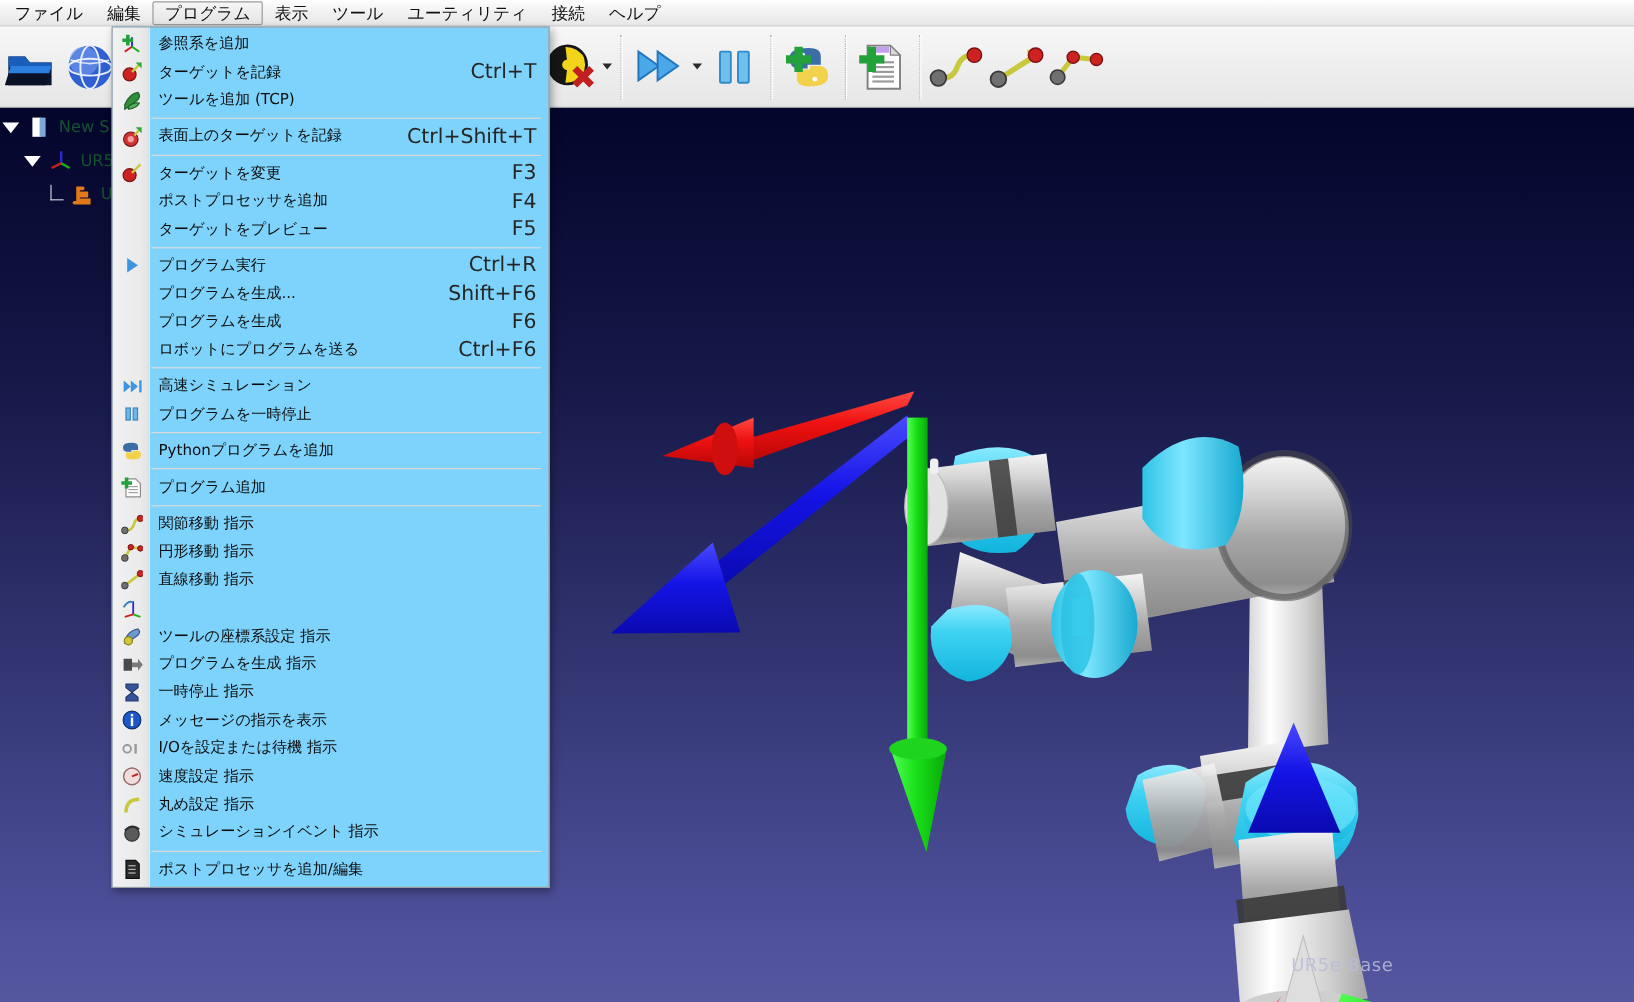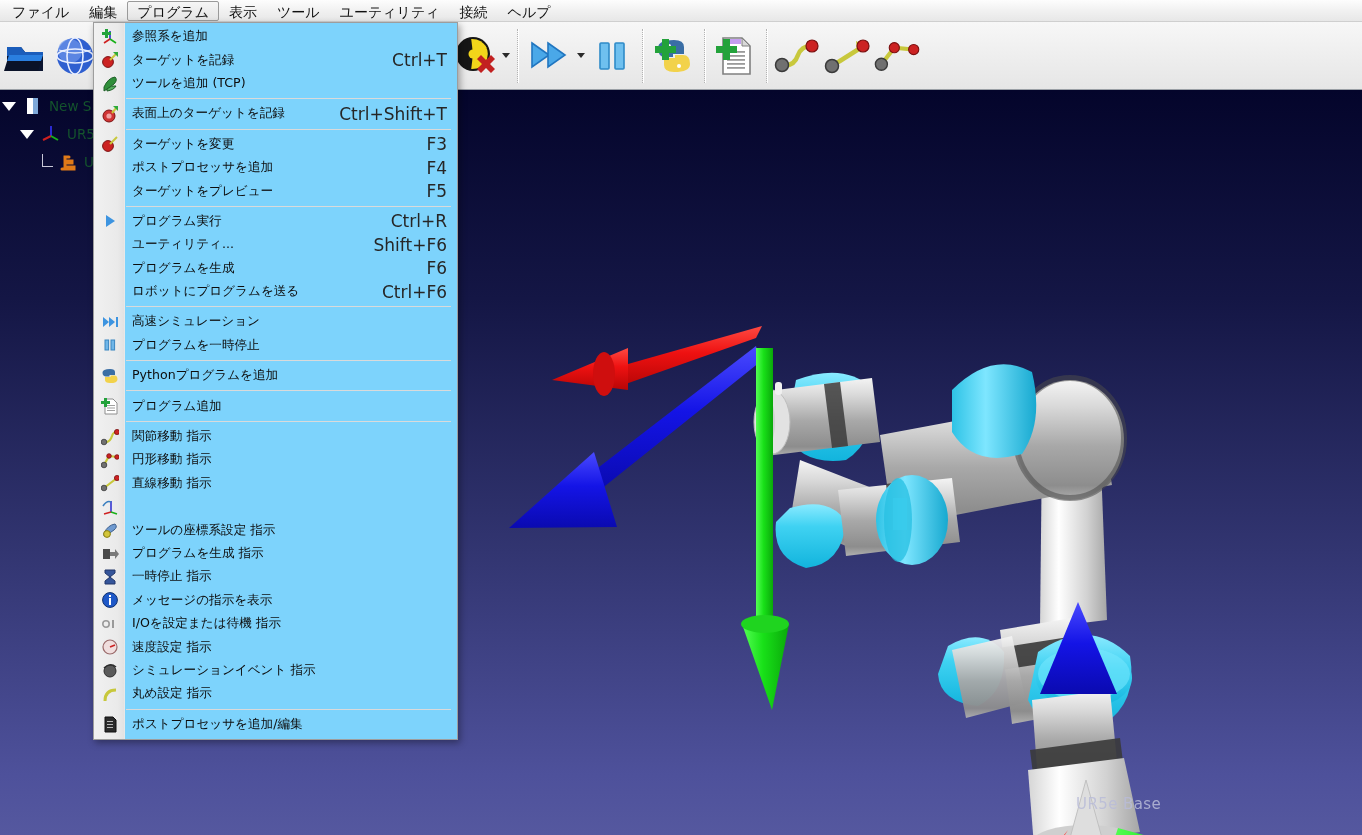--- a/index.html
+++ b/index.html
@@ -550,21 +550,21 @@
         <span class="mi-ico">
           <svg width="18" height="18" viewBox="0 0 18 18">
             <path d="M5 3 L14 9 L5 15 Z" fill="#3d94e0"></path>
           </svg>
         </span>
         <span class="mi-label">プログラム実行</span>
         <span class="mi-key">Ctrl+R</span>
       </div>
       <div class="mi">
         <span class="mi-ico"></span>
-        <span class="mi-label">ユーティリティ...</span>
+        <span class="mi-label">プログラムを生成...</span>
         <span class="mi-key">Shift+F6</span>
       </div>
       <div class="mi">
         <span class="mi-ico"></span>
         <span class="mi-label">プログラムを生成</span>
         <span class="mi-key">F6</span>
       </div>
       <div class="mi">
         <span class="mi-ico"></span>
         <span class="mi-label">ロボットにプログラムを送る</span>
@@ -721,34 +721,34 @@
             <circle cx="9" cy="9" r="7" fill="#f0dede" stroke="#9a6a6a" stroke-width="1.2"></circle>
             <line x1="9" y1="9" x2="14" y2="7" stroke="#cc2222" stroke-width="1.6"></line>
           </svg>
         </span>
         <span class="mi-label">速度設定 指示</span>
         <span class="mi-key"></span>
       </div>
       <div class="mi">
         <span class="mi-ico">
           <svg width="18" height="18" viewBox="0 0 18 18">
+            <path d="M4 16 q0 -11 11 -11" stroke="#c8c83c" stroke-width="3" fill="none"></path>
+          </svg>
+        </span>
+        <span class="mi-label">丸め設定 指示</span>
+        <span class="mi-key"></span>
+      </div>
+      <div class="mi">
+        <span class="mi-ico">
+          <svg width="18" height="18" viewBox="0 0 18 18">
             <circle cx="9" cy="10" r="6" fill="#5a5a5a" stroke="#2e2e2e" stroke-width="1"></circle>
             <path d="M3 7 q6 -6 12 -1" stroke="#2e2e2e" stroke-width="1.6" fill="none"></path>
           </svg>
         </span>
         <span class="mi-label">シミュレーションイベント 指示</span>
-        <span class="mi-key"></span>
-      </div>
-      <div class="mi">
-        <span class="mi-ico">
-          <svg width="18" height="18" viewBox="0 0 18 18">
-            <path d="M4 16 q0 -11 11 -11" stroke="#c8c83c" stroke-width="3" fill="none"></path>
-          </svg>
-        </span>
-        <span class="mi-label">丸め設定 指示</span>
         <span class="mi-key"></span>
       </div>
       <div class="mi-sep"></div>
       <div class="mi">
         <span class="mi-ico">
           <svg width="18" height="18" viewBox="0 0 18 18">
             <path d="M4 2 h8 l3 3 v12 h-11 z" fill="#2b2b2b" stroke="#101010" stroke-width="1"></path>
             <g fill="#b8b8b8">
               <rect x="6" y="6" width="6" height="1"></rect>
               <rect x="6" y="9" width="6" height="1"></rect>

